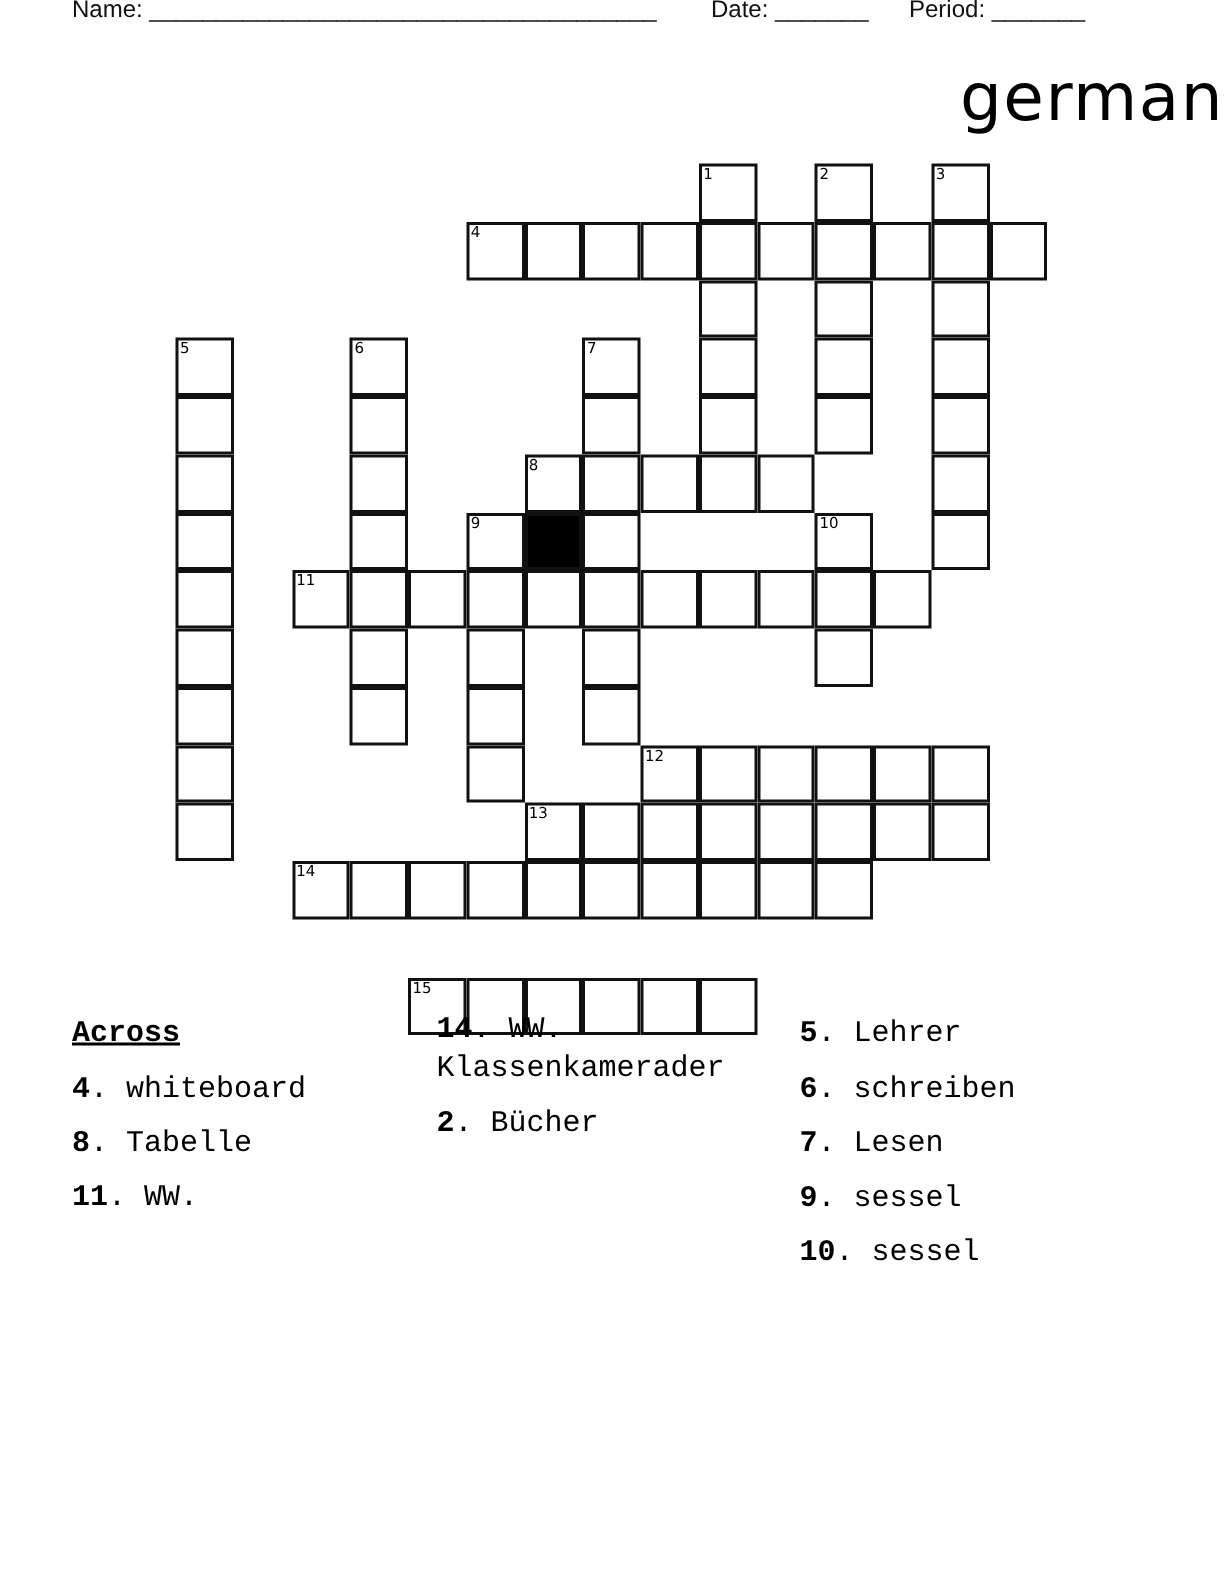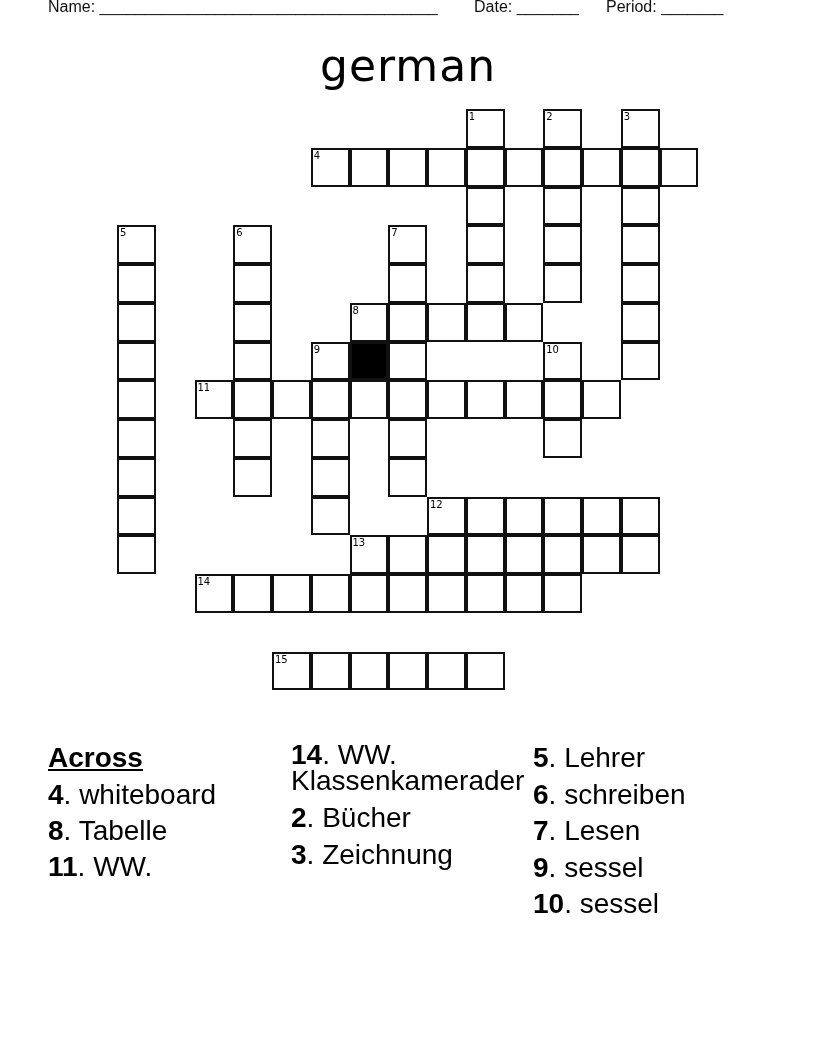--- a/index.html
+++ b/index.html
@@ -1,23 +1,23 @@
 <!DOCTYPE html>
 <html><head>
 <meta charset="utf-8">
 <style>
   html, body { margin:0; padding:0; background:#ffffff; }
   body { width:816px; height:1056px; position:relative; overflow:hidden; font-family:"Liberation Sans", sans-serif; color:#000; }
   .hdr { position:absolute; top:-2px; font-size:16px; font-family:"Liberation Sans", sans-serif; color:#111; white-space:nowrap; }
-  .title { position:absolute; top:38px; left:0; width:816px; text-align:center; font-family:"DejaVu Sans", sans-serif; font-size:44px; line-height:56px; letter-spacing:1px; }
+  .title { position:absolute; top:38px; left:0; width:816px; text-align:right; font-family:"DejaVu Sans", sans-serif; font-size:44px; line-height:56px; letter-spacing:1px; }
   #grid { position:absolute; left:0; top:0; width:816px; height:700px; }
   .cell { position:absolute; width:38.75px; height:38.75px; box-sizing:border-box; border:2px solid #111; background:#fff; margin-left:-1px; margin-top:-1px; }
   .cell.black { background:#000; }
   .num { position:absolute; left:1px; top:0px; font-size:10px; line-height:11px; font-family:"DejaVu Sans", sans-serif; }
-  .clues { position:absolute; top:740px; font-family:Liberation Sans, sans-serif; font-size:28px; line-height:36.5px; }
+  .clues { position:absolute; top:672px; font-family:Liberation Mono, monospace; font-size:20px; line-height:36.5px; }
   .clue-head { font-weight:bold; text-decoration:underline; }
   .clue b { font-weight:bold; }
   .clue.two { line-height:26px; padding-top:4px; padding-bottom:6px;}
 </style>
 </head>
 <body>
 
 <div>
   <span class="hdr" style="left:48px;"><span>Name:</span> <span>______________________________________</span></span>
   <span class="hdr" style="left:474px;"><span>Date:</span> <span>_______</span></span>
@@ -159,21 +159,20 @@
 <div class="clues" style="left:48px; width:240px;">
   <div class="clue-head">Across</div>
   <div class="clue"><b>4</b>. <span>whiteboard</span></div>
   <div class="clue"><b>8</b>. <span>Tabelle</span></div>
   <div class="clue two"><b>11</b>. <span>WW.</span><br></div>
 </div>
 
 <div class="clues" style="left:291px; width:240px; white-space:nowrap;">
   <div class="clue two" style="padding-top:2px;"><b>14</b>. <span>WW.</span><br><span>Klassenkamerader</span></div>
   <div class="clue"><b>2</b>. <span>Bücher</span></div>
-  <div class="clue"><b>3</b>. <span>Zeichnung</span></div>
 </div>
 
 <div class="clues" style="left:533px; width:240px;">
   <div class="clue"><b>5</b>. <span>Lehrer</span></div>
   <div class="clue"><b>6</b>. <span>schreiben</span></div>
   <div class="clue"><b>7</b>. <span>Lesen</span></div>
   <div class="clue"><b>9</b>. <span>sessel</span></div>
   <div class="clue"><b>10</b>. <span>sessel</span></div>
 </div>
 

